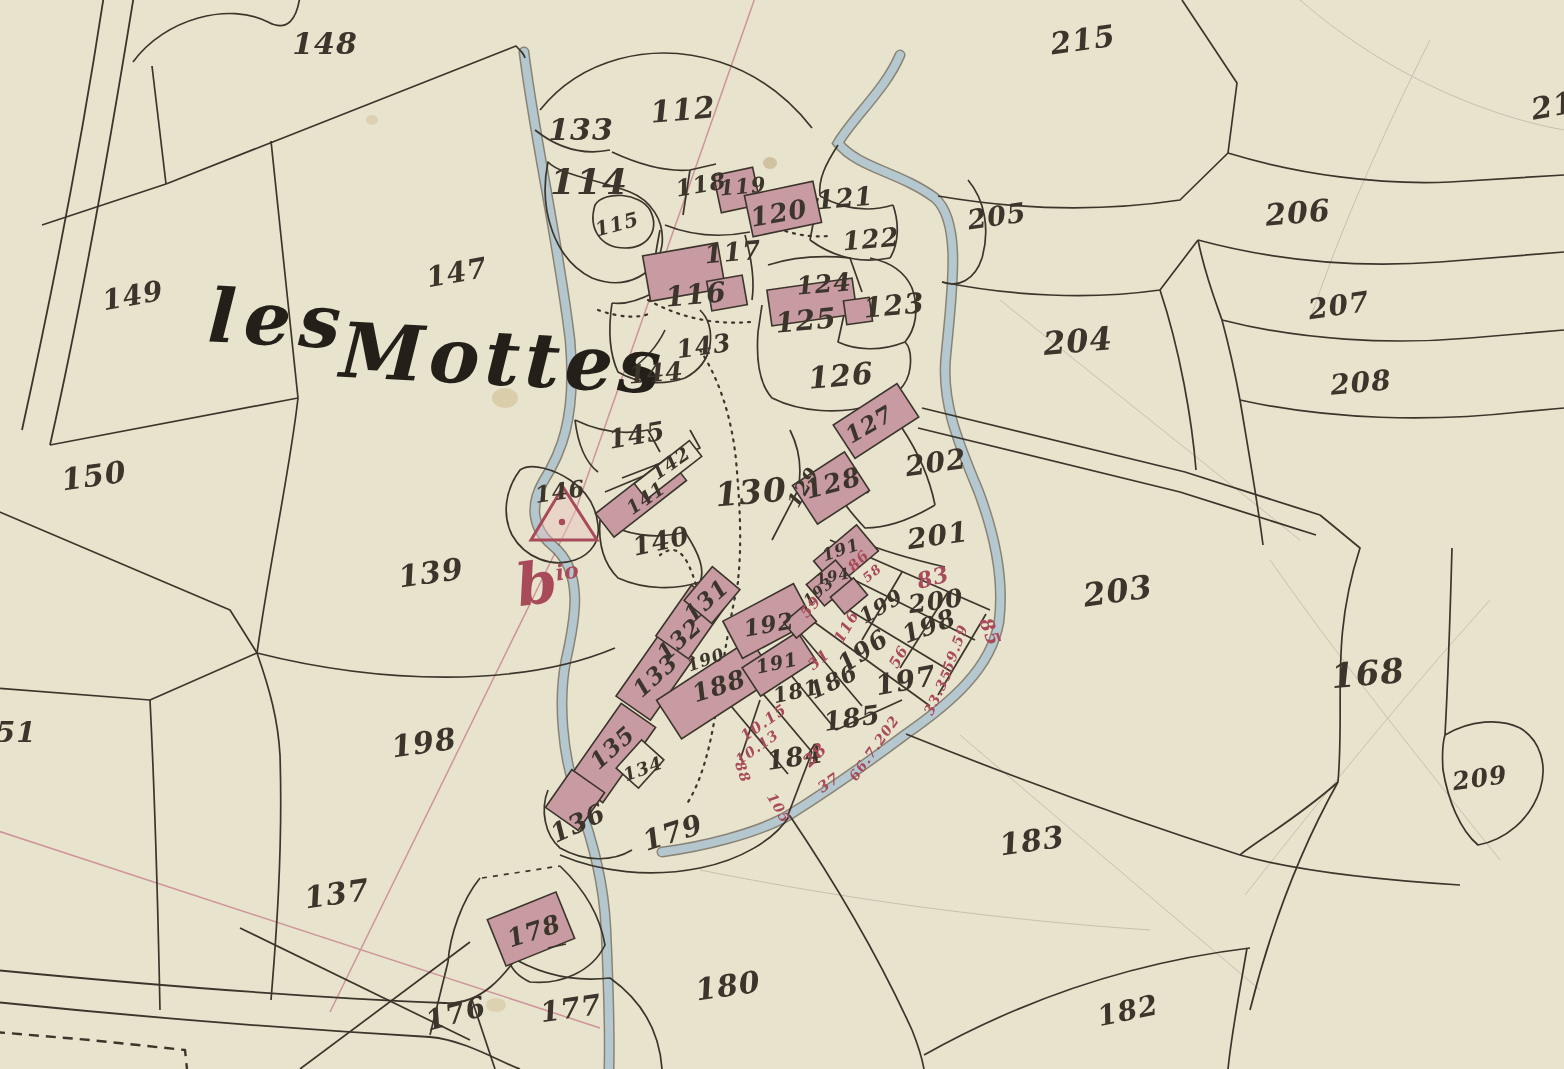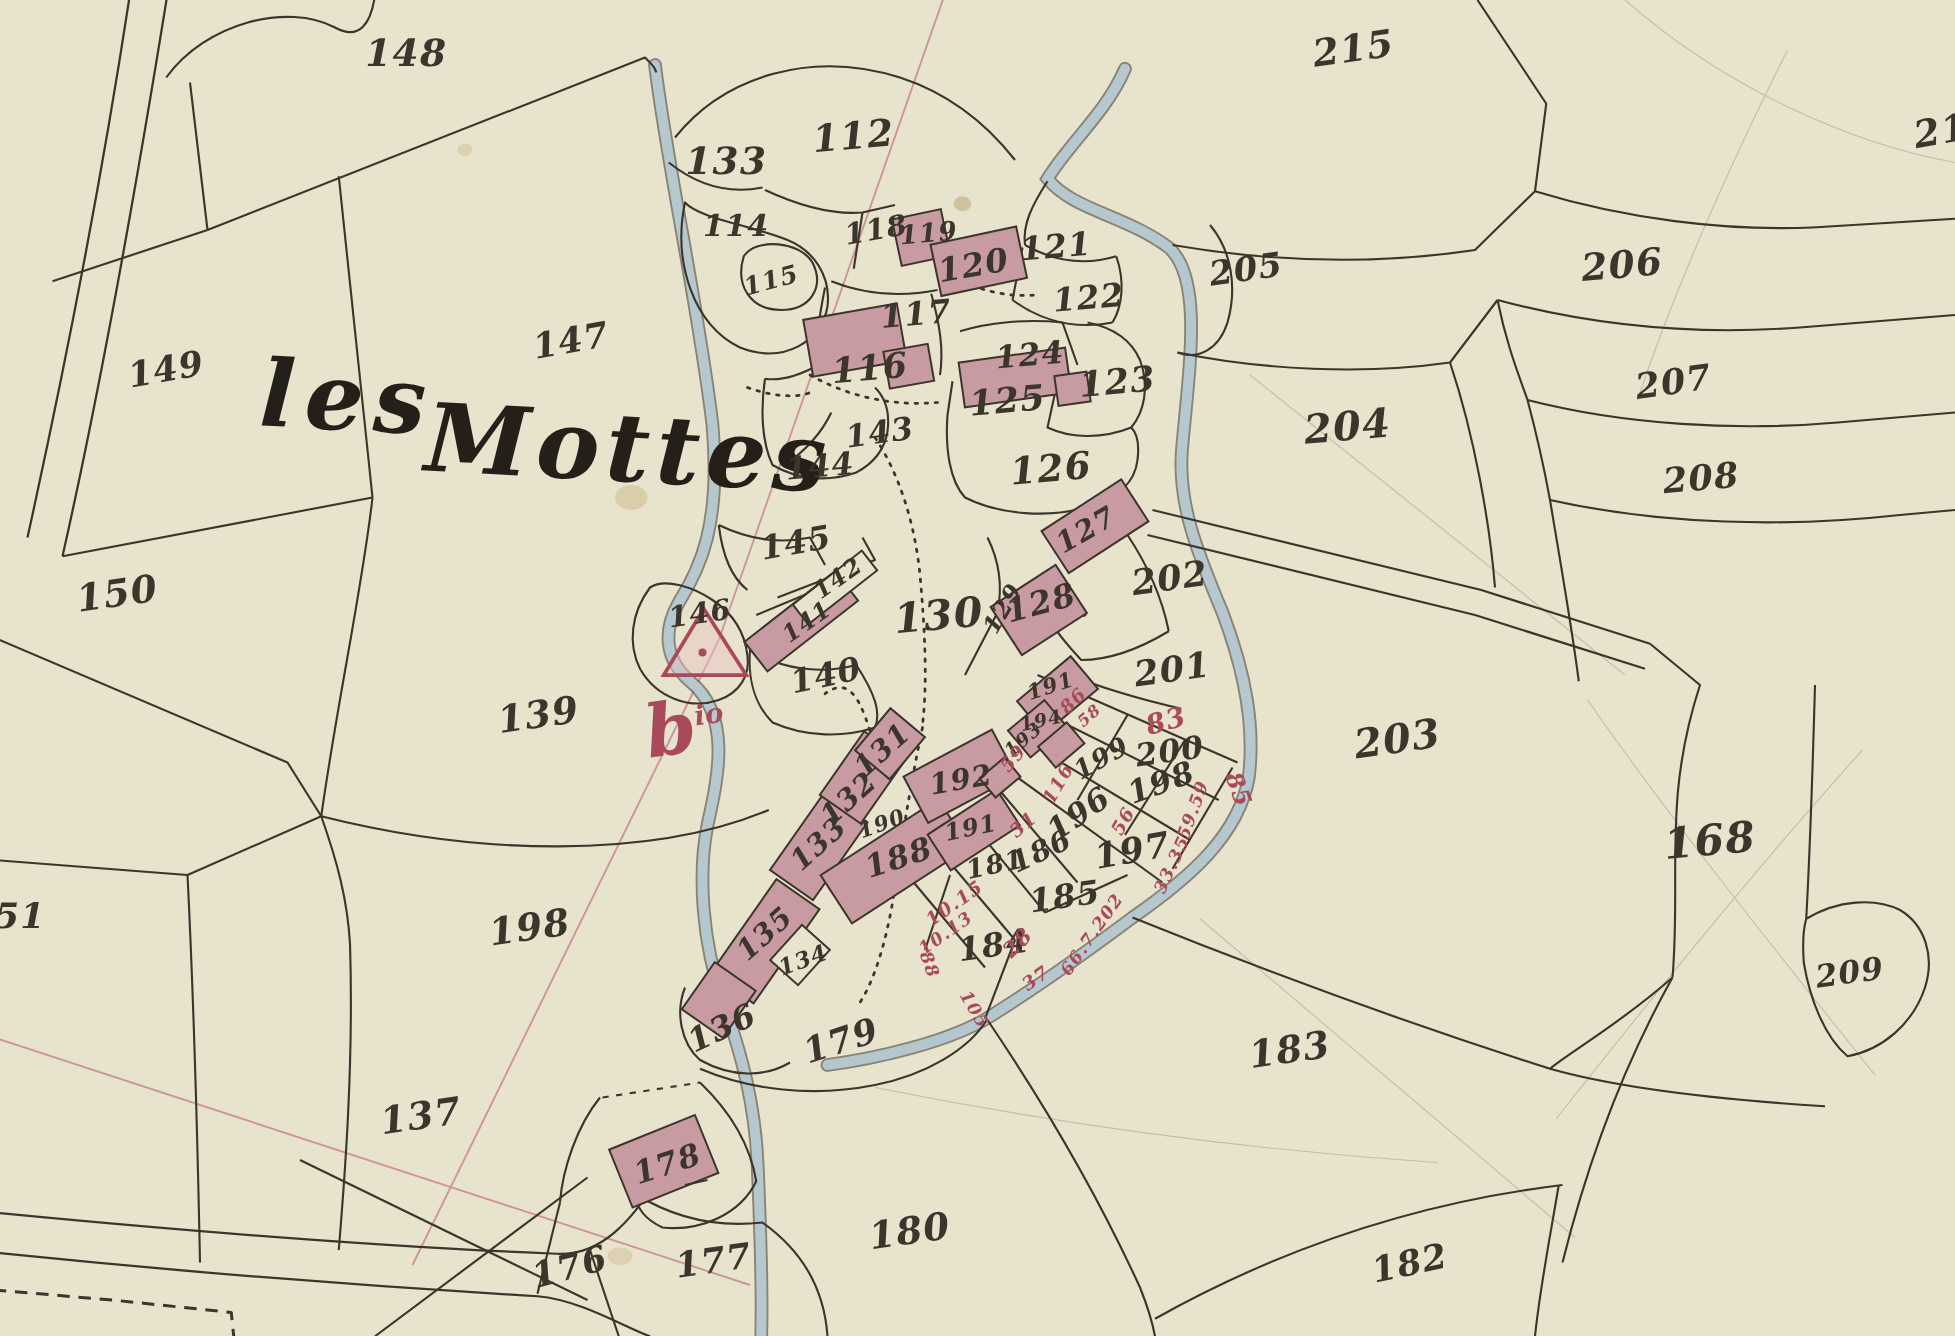--- a/index.html
+++ b/index.html
@@ -240,21 +240,21 @@
   </div>
 
   <div class="hamlet-mark">
     <span>b</span><sup>io</sup>
   </div>
 
   <div class="label-layer">
       <span class="lbl ink" style="left: 325px; top: 44px; font-size: 30px; transform: translate(-50%, -50%) rotate(0deg);">148</span>
       <span class="lbl ink" style="left: 683px; top: 110px; font-size: 30px; transform: translate(-50%, -50%) rotate(-5deg);">112</span>
       <span class="lbl ink" style="left: 581px; top: 130px; font-size: 30px; transform: translate(-50%, -50%) rotate(0deg);">133</span>
-      <span class="lbl ink" style="left: 589px; top: 181px; font-size: 24px; transform: translate(-50%, -50%) rotate(0deg);">114</span>
+      <span class="lbl ink" style="left: 589px; top: 181px; font-size: 36px; transform: translate(-50%, -50%) rotate(0deg);">114</span>
       <span class="lbl ink" style="left: 617px; top: 224px; font-size: 20px; transform: translate(-50%, -50%) rotate(-15deg);">115</span>
       <span class="lbl ink" style="left: 701px; top: 184px; font-size: 23px; transform: translate(-50%, -50%) rotate(-10deg);">118</span>
       <span class="lbl ink" style="left: 743px; top: 186px; font-size: 21px; transform: translate(-50%, -50%) rotate(-5deg);">119</span>
       <span class="lbl ink" style="left: 779px; top: 213px; font-size: 26px; transform: translate(-50%, -50%) rotate(-10deg);">120</span>
       <span class="lbl ink" style="left: 845px; top: 198px; font-size: 26px; transform: translate(-50%, -50%) rotate(-5deg);">121</span>
       <span class="lbl ink" style="left: 871px; top: 239px; font-size: 26px; transform: translate(-50%, -50%) rotate(-5deg);">122</span>
       <span class="lbl ink" style="left: 733px; top: 252px; font-size: 26px; transform: translate(-50%, -50%) rotate(-5deg);">117</span>
       <span class="lbl ink" style="left: 696px; top: 295px; font-size: 28px; transform: translate(-50%, -50%) rotate(-5deg);">116</span>
       <span class="lbl ink" style="left: 824px; top: 284px; font-size: 25px; transform: translate(-50%, -50%) rotate(-5deg);">124</span>
       <span class="lbl ink" style="left: 806px; top: 321px; font-size: 28px; transform: translate(-50%, -50%) rotate(-5deg);">125</span>

